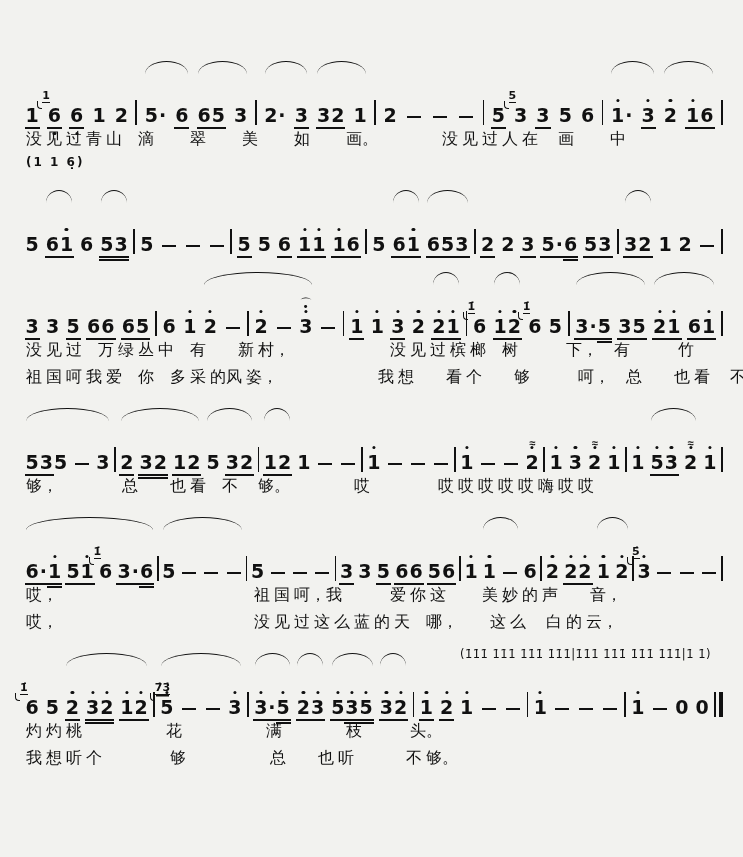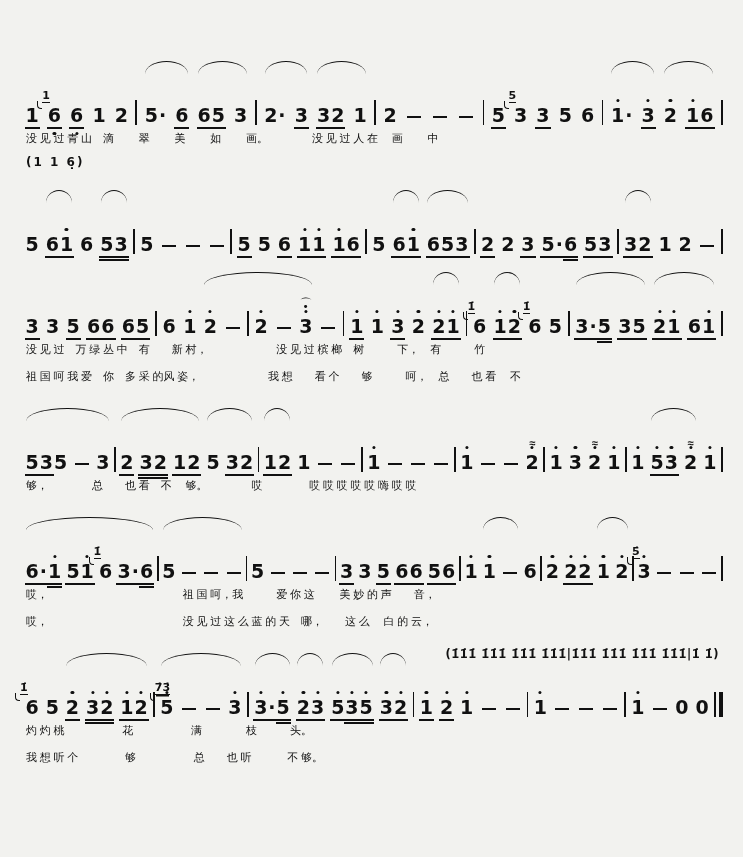--- a/index.html
+++ b/index.html
@@ -19,22 +19,22 @@
   .bar{display:inline-flex;align-items:flex-end;}
   .bl{width:1.7px;height:25px;background:#111;display:inline-block;}
   .bl.thick{width:4.2px;margin-left:2.8px;}
   .grace{position:absolute;top:-16px;left:-4px;font-size:11px;font-weight:bold;line-height:1;font-family:"DejaVu Sans",sans-serif;border-bottom:1.3px solid #111;padding-bottom:1px;white-space:nowrap;}
   .grace.g2{box-shadow:0 2.5px 0 -1px #111;}
   .grace::after{content:"";position:absolute;left:-5px;bottom:-7px;width:4px;height:7px;border-left:1.3px solid #111;border-bottom:1.3px solid #111;border-bottom-left-radius:4px;}
   .mord{position:absolute;top:-15px;left:50%;transform:translateX(-50%);font-size:11px;font-weight:bold;line-height:1;}
   .ferm{position:absolute;top:-20px;left:50%;transform:translateX(-50%);font-size:13px;line-height:1;}
   .fdot{position:absolute;top:8px;left:50%;transform:translateX(-50%);width:2.8px;height:2.8px;border-radius:50%;background:#111;}
   .slur{position:absolute;top:5px;height:12px;border-top:1.7px solid #111;border-radius:50% 50% 0 0/100% 100% 0 0;}
-  .smallnotes{position:absolute;top:-1px;right:4px;font-size:11.5px;font-weight:bold;letter-spacing:.5px;font-family:"DejaVu Sans",sans-serif;}
-  .lyric{font-size:11px;line-height:27px;padding-left:2px;white-space:pre;font-family:"Liberation Serif",serif;}
+  .smallnotes{position:absolute;top:-1px;right:12px;font-size:11.5px;font-weight:normal;letter-spacing:.5px;font-family:"DejaVu Sans",sans-serif;}
+  .lyric{font-size:16px;line-height:27px;padding-left:2px;white-space:pre;font-family:"Liberation Serif",serif;}
   .lyric .useg{text-underline-offset:3px;}
   .lyric.pickup{font-family:"DejaVu Sans",sans-serif;font-weight:bold;font-size:12px;line-height:20px;letter-spacing:2px;}
 </style>
 </head>
 <body>
 
 <div class="page">
   <div id="score">
       <div class="system">
         <div class="mrow">

